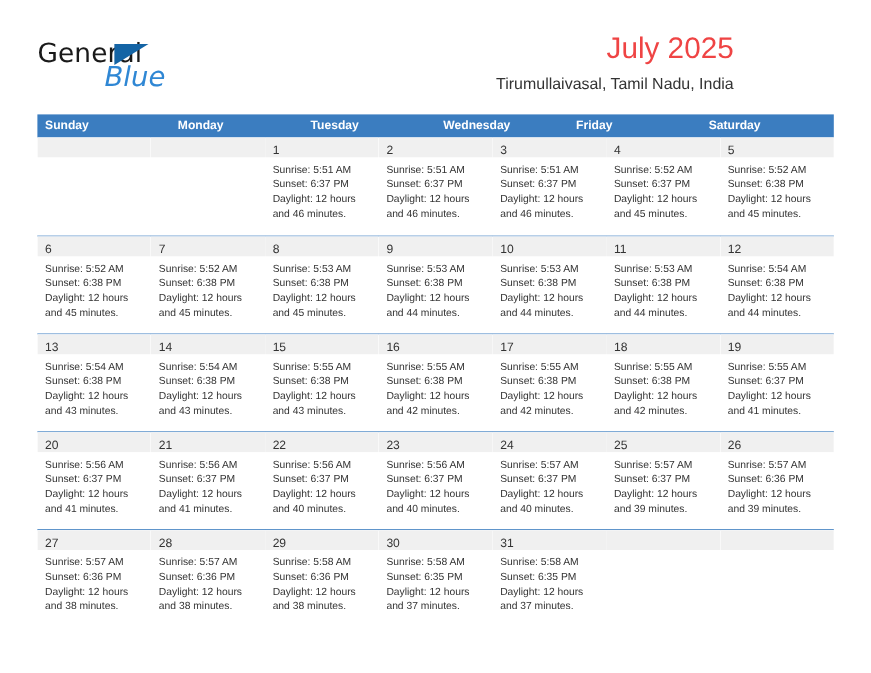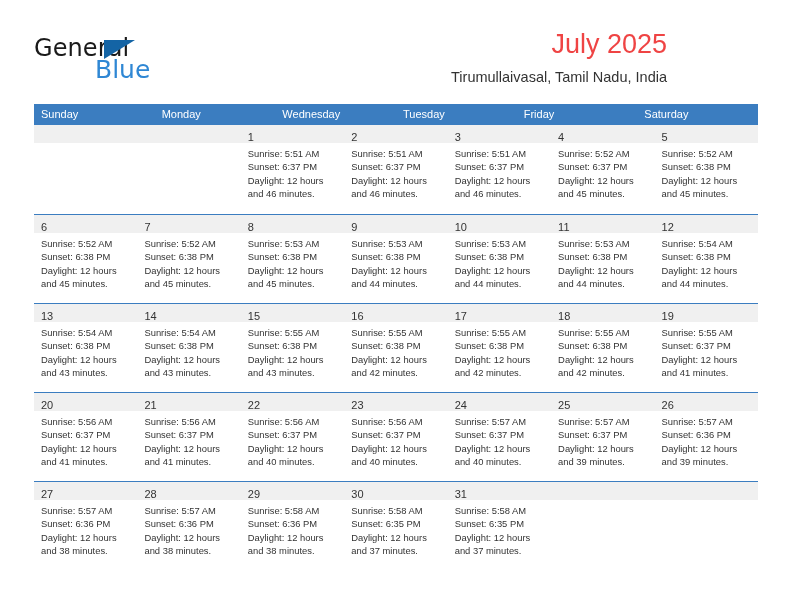--- a/index.html
+++ b/index.html
@@ -54,20 +54,21 @@
     border-left: 31px solid #1464a5;
     border-bottom: 19px solid transparent;
   }
   .logo-blue {
     position: absolute;
     left: 61px;
     top: 21px;
     font-size: 25px;
     color: #2f87d4;
     font-family: "DejaVu Sans", sans-serif;
+    font-style: italic;
   }
   .title-block {
     position: absolute;
     right: 0;
     top: 0;
     text-align: right;
   }
   .cal-title {
     font-size: 27px;
     color: #ef4444;
@@ -87,20 +88,21 @@
   .calendar {
     position: absolute;
     left: 34px;
     top: 104px;
     width: 724px;
   }
   .dow-row {
     display: flex;
     background: #3b7dc0;
     height: 21px;
+    font-weight: bold;
   }
   .dow-cell {
     flex: 1 1 0;
     color: #ffffff;
     font-size: 11px;
     line-height: 21px;
     padding-left: 7px;
     box-sizing: border-box;
     white-space: nowrap;
   }
@@ -158,22 +160,22 @@
       <div class="cal-title">July 2025</div>
       <div class="cal-subtitle">Tirumullaivasal, Tamil Nadu, India</div>
     </div>
 
   </div>
 
   <div class="calendar">
     <div class="dow-row">
         <div class="dow-cell">Sunday</div>
         <div class="dow-cell">Monday</div>
+        <div class="dow-cell">Tuesday</div>
         <div class="dow-cell">Wednesday</div>
-        <div class="dow-cell">Tuesday</div>
         <div class="dow-cell">Friday</div>
         <div class="dow-cell">Saturday</div>
       </div>
     <div id="weeks-container">
         <div class="week-row first">
           <div class="day-cell empty">
             <div class="day-num-band"><span class="day-num"></span></div>
           </div>
           <div class="day-cell empty">
             <div class="day-num-band"><span class="day-num"></span></div>

